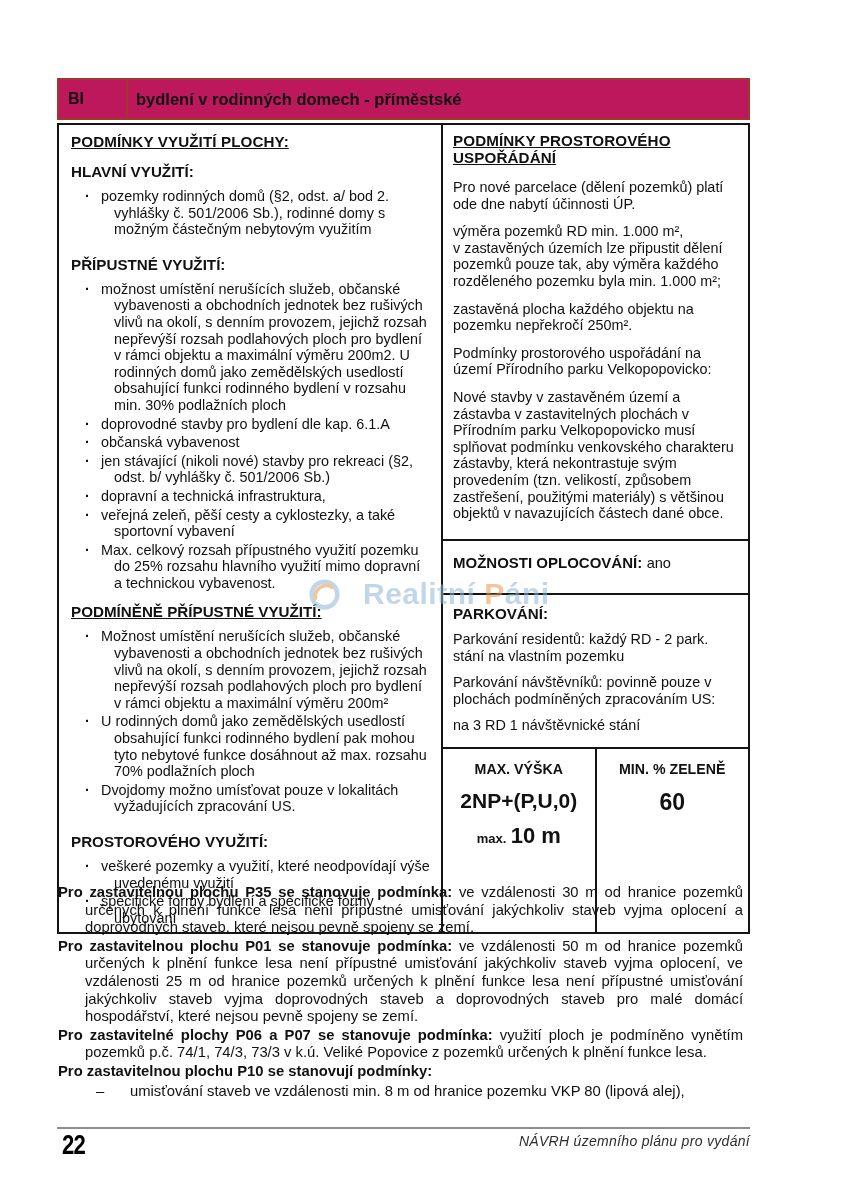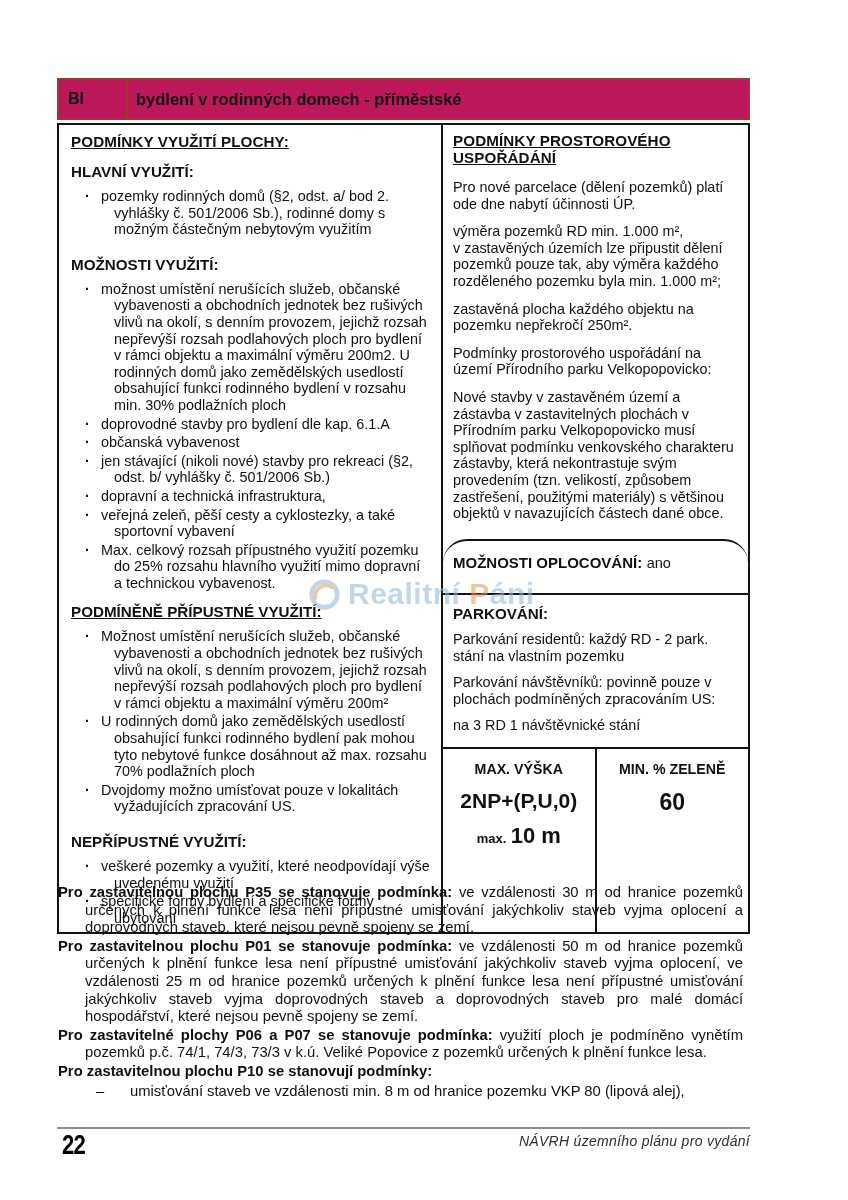--- a/index.html
+++ b/index.html
@@ -30,21 +30,21 @@
     display:grid;
     grid-template-columns:384px 1fr;
     grid-template-rows:414px 54px 154px minmax(121px,auto);
   }
   .cell{overflow:hidden;}
   .left-cell{
     grid-column:1;grid-row:1/5;border-right:2px solid #141414;
     padding:6px 10px 4px 12px;
   }
   .r1{grid-column:2;grid-row:1;padding:5px 8px 4px 10px;}
-  .r2{grid-column:2;grid-row:2;border-top:2px solid #141414;padding:13px 8px 4px 10px;border-radius:24px;}
+  .r2{grid-column:2;grid-row:2;border-top:2px solid #141414;padding:13px 8px 4px 10px;}
   .r3{grid-column:2;grid-row:3;border-top:2px solid #141414;padding:8px 8px 4px 10px;}
   .r4{grid-column:2;grid-row:4;border-top:2px solid #141414;display:flex;}
   .metric{flex:1;text-align:center;padding-top:12px;}
   .metric+.metric{border-left:2px solid #141414;}
 
   .col-title{
     font-weight:bold;font-size:15.2px;text-decoration:underline;
     margin:2px 0 13px 0;letter-spacing:.1px;
   }
   .sec-h{font-weight:bold;font-size:15.2px;margin:10px 0 8px 0;}
@@ -94,21 +94,21 @@
     letter-spacing:-1px;transform:scaleX(.82);transform-origin:left top;color:#000;
   }
   .foot-right{
     position:absolute;right:98px;top:1133px;font-style:italic;
     font-size:14px;color:#2e2e2e;letter-spacing:.3px;
   }
 
   
   .watermark{
     position:absolute;left:308px;top:577px;display:flex;align-items:center;
-    gap:7px;opacity:.55;pointer-events:none;z-index:6;
+    gap:22px;opacity:.55;pointer-events:none;z-index:6;
   }
   .wm-text{font-size:30px;font-weight:bold;letter-spacing:.5px;white-space:nowrap;}
   .wm-blue{color:#8fb8d8;}
   .wm-orange{color:#e59a4e;}
 </style>
 </head>
 <body>
 
 <div class="zoning">
 
@@ -118,35 +118,35 @@
   </div>
 
   <div class="body-grid">
 
     <div class="cell left-cell">
       <div class="col-title">PODMÍNKY VYUŽITÍ PLOCHY:</div>
 
       <div class="sec-h">HLAVNÍ VYUŽITÍ:</div>
       <div class="bl">pozemky rodinných domů (§2, odst. a/ bod 2. vyhlášky č. 501/2006 Sb.), rodinné domy s možným částečným nebytovým využitím</div>
 
-      <div class="sec-h mid-gap">MOŽNOSTI VYUŽITÍ:</div>
+      <div class="sec-h mid-gap">PŘÍPUSTNÉ VYUŽITÍ:</div>
       <div class="bl">možnost umístění nerušících služeb, občanské vybavenosti a obchodních jednotek bez rušivých vlivů na okolí, s denním provozem, jejichž rozsah nepřevýší rozsah podlahových ploch pro bydlení v rámci objektu a maximální výměru 200m2. U rodinných domů jako zemědělských usedlostí obsahující funkci rodinného bydlení v rozsahu min. 30% podlažních ploch</div>
       <div class="bl">doprovodné stavby pro bydlení dle kap. 6.1.A</div>
       <div class="bl">občanská vybavenost</div>
       <div class="bl">jen stávající (nikoli nové) stavby pro rekreaci (§2, odst. b/ vyhlášky č. 501/2006 Sb.)</div>
       <div class="bl">dopravní a technická infrastruktura,</div>
       <div class="bl">veřejná zeleň, pěší cesty a cyklostezky, a také sportovní vybavení</div>
       <div class="bl">Max. celkový rozsah přípustného využití pozemku do 25% rozsahu hlavního využití mimo dopravní a technickou vybavenost.</div>
 
       <div class="sec-h big-gap">PODMÍNĚNĚ PŘÍPUSTNÉ VYUŽITÍ:</div>
       <div class="bl">Možnost umístění nerušících služeb, občanské vybavenosti a obchodních jednotek bez rušivých vlivů na okolí, s denním provozem, jejichž rozsah nepřevýší rozsah podlahových ploch pro bydlení v rámci objektu a maximální výměru 200m²</div>
       <div class="bl">U rodinných domů jako zemědělských usedlostí obsahující funkci rodinného bydlení pak mohou tyto nebytové funkce dosáhnout až max. rozsahu 70% podlažních ploch</div>
       <div class="bl">Dvojdomy možno umísťovat pouze v lokalitách vyžadujících zpracování US.</div>
 
-      <div class="sec-h mid-gap">NEPŘÍPUSTNÉ VYUŽITÍ:</div>
+      <div class="sec-h mid-gap">PROSTOROVÉHO VYUŽITÍ:</div>
       <div class="bl">veškeré pozemky a využití, které neodpovídají výše uvedenému využití</div>
       <div class="bl">specifické formy bydlení a specifické formy ubytování</div>
     </div>
 
     <div class="cell r1">
       <div class="col-title">PODMÍNKY PROSTOROVÉHO USPOŘÁDÁNÍ</div>
       <p class="rp">Pro nové parcelace (dělení pozemků) platí ode dne nabytí účinnosti ÚP.</p>
       <p class="rp">výměra pozemků RD min. 1.000 m²,
 v zastavěných územích lze připustit dělení pozemků pouze tak, aby výměra každého rozděleného pozemku byla min. 1.000 m²;</p>
       <p class="rp">zastavěná plocha každého objektu na pozemku nepřekročí 250m².</p>

